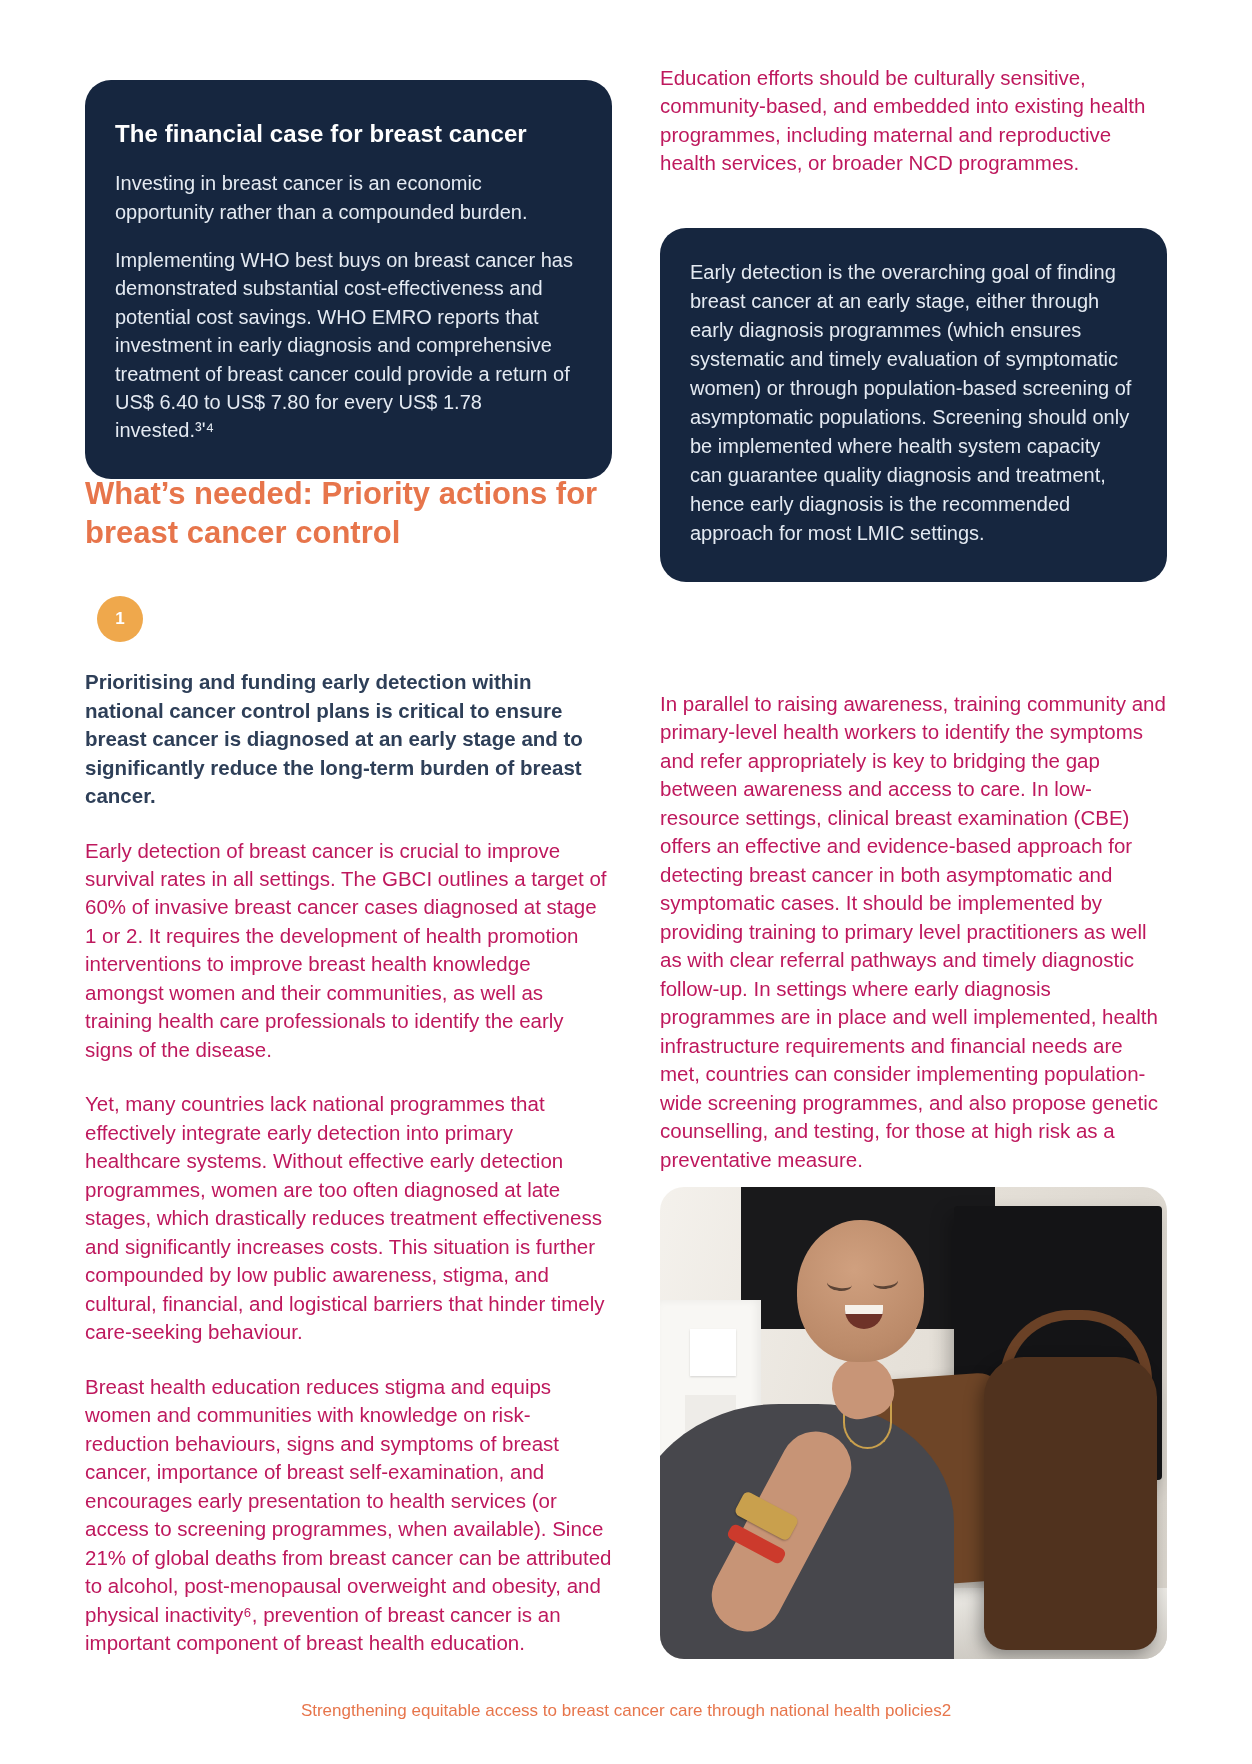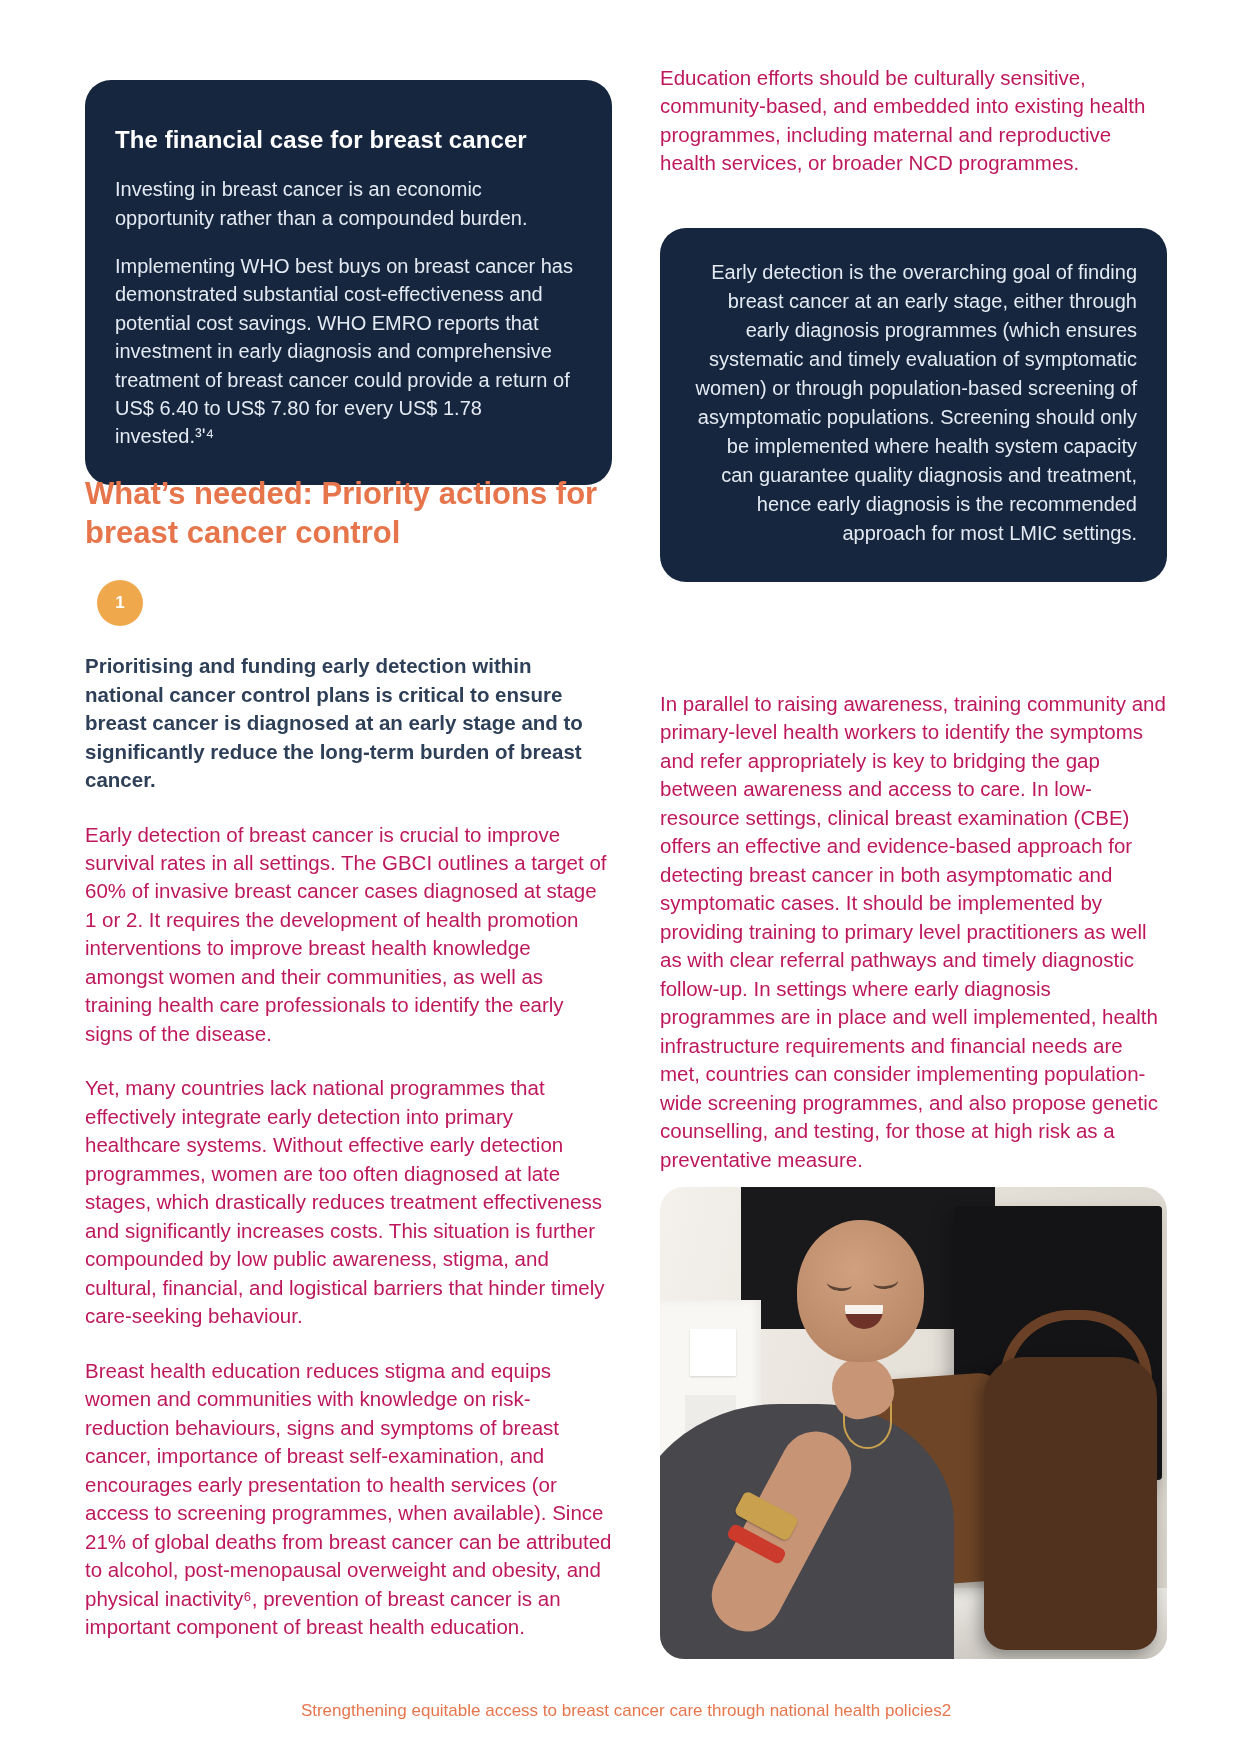--- a/index.html
+++ b/index.html
@@ -9,48 +9,48 @@
     -webkit-font-smoothing:antialiased;
   }
   .abs{position:absolute;}
 
   
   .callout{
     background:#16263F;color:#E8EDF4;border-radius:26px;
     padding:30px 30px 34px 30px;box-sizing:border-box;
   }
   .callout h2{
-    margin:14px 0 20px 0;font-size:24px;line-height:1.3;font-weight:700;color:#ffffff;
+    margin:8px 0 20px 0;font-size:24px;line-height:1.3;font-weight:700;color:#ffffff;
     letter-spacing:.1px;
   }
   .callout p{margin:0 0 20px 0;font-size:20px;line-height:1.42;color:#E4EAF2;}
   .callout p:last-child{margin-bottom:0;}
 
   
   #left-col{left:85px;top:474px;width:527px;}
   .section-heading{
-    margin:0 0 26px 0;font-size:31px;line-height:1.26;font-weight:700;color:#E7754B;
+    margin:0 0 42px 0;font-size:31px;line-height:1.26;font-weight:700;color:#E7754B;
   }
   .priority-row{display:flex;align-items:flex-start;margin:0 0 26px 0;}
   .num-badge{
     flex:0 0 auto;width:46px;height:46px;border-radius:50%;background:#EFA84C;
     color:#ffffff;font-size:17px;font-weight:700;display:flex;align-items:center;justify-content:center;
     margin:2px 22px 0 12px;
   }
   .priority-title{
     margin:0;font-size:25px;line-height:1.3;font-weight:700;color:#F0A94F;
   }
   .body-p{margin:0 0 26px 0;font-size:20.5px;line-height:1.39;color:#be185d;}
   .body-p.lead{font-weight:700;color:#2E3F58;}
 
   
   #right-intro{left:660px;top:64px;width:507px;}
   #right-box{left:660px;top:228px;width:507px;}
   #right-para{left:660px;top:690px;width:507px;}
-  #right-box p{font-size:20px;line-height:1.45;text-align:right;}
+  #right-box p{font-size:20px;line-height:1.45;}
 
   
   #photo{
     left:660px;top:1187px;width:507px;height:472px;border-radius:24px;overflow:hidden;
     background:linear-gradient(105deg,#f4f1ec 0%,#e6e1d9 45%,#d8d3cb 100%);
   }
   #photo .abs{position:absolute;}
   .ph-monitor-a{left:16%;top:0;width:50%;height:30%;background:#19191b;}
   .ph-monitor-b{left:58%;top:4%;width:41%;height:58%;background:#141416;border-radius:4px;box-shadow:-6px 8px 18px rgba(0,0,0,.25);}
   .ph-board{left:0;top:24%;width:20%;height:44%;background:#f8f7f4;box-shadow:inset -4px 0 8px rgba(0,0,0,.06);}

